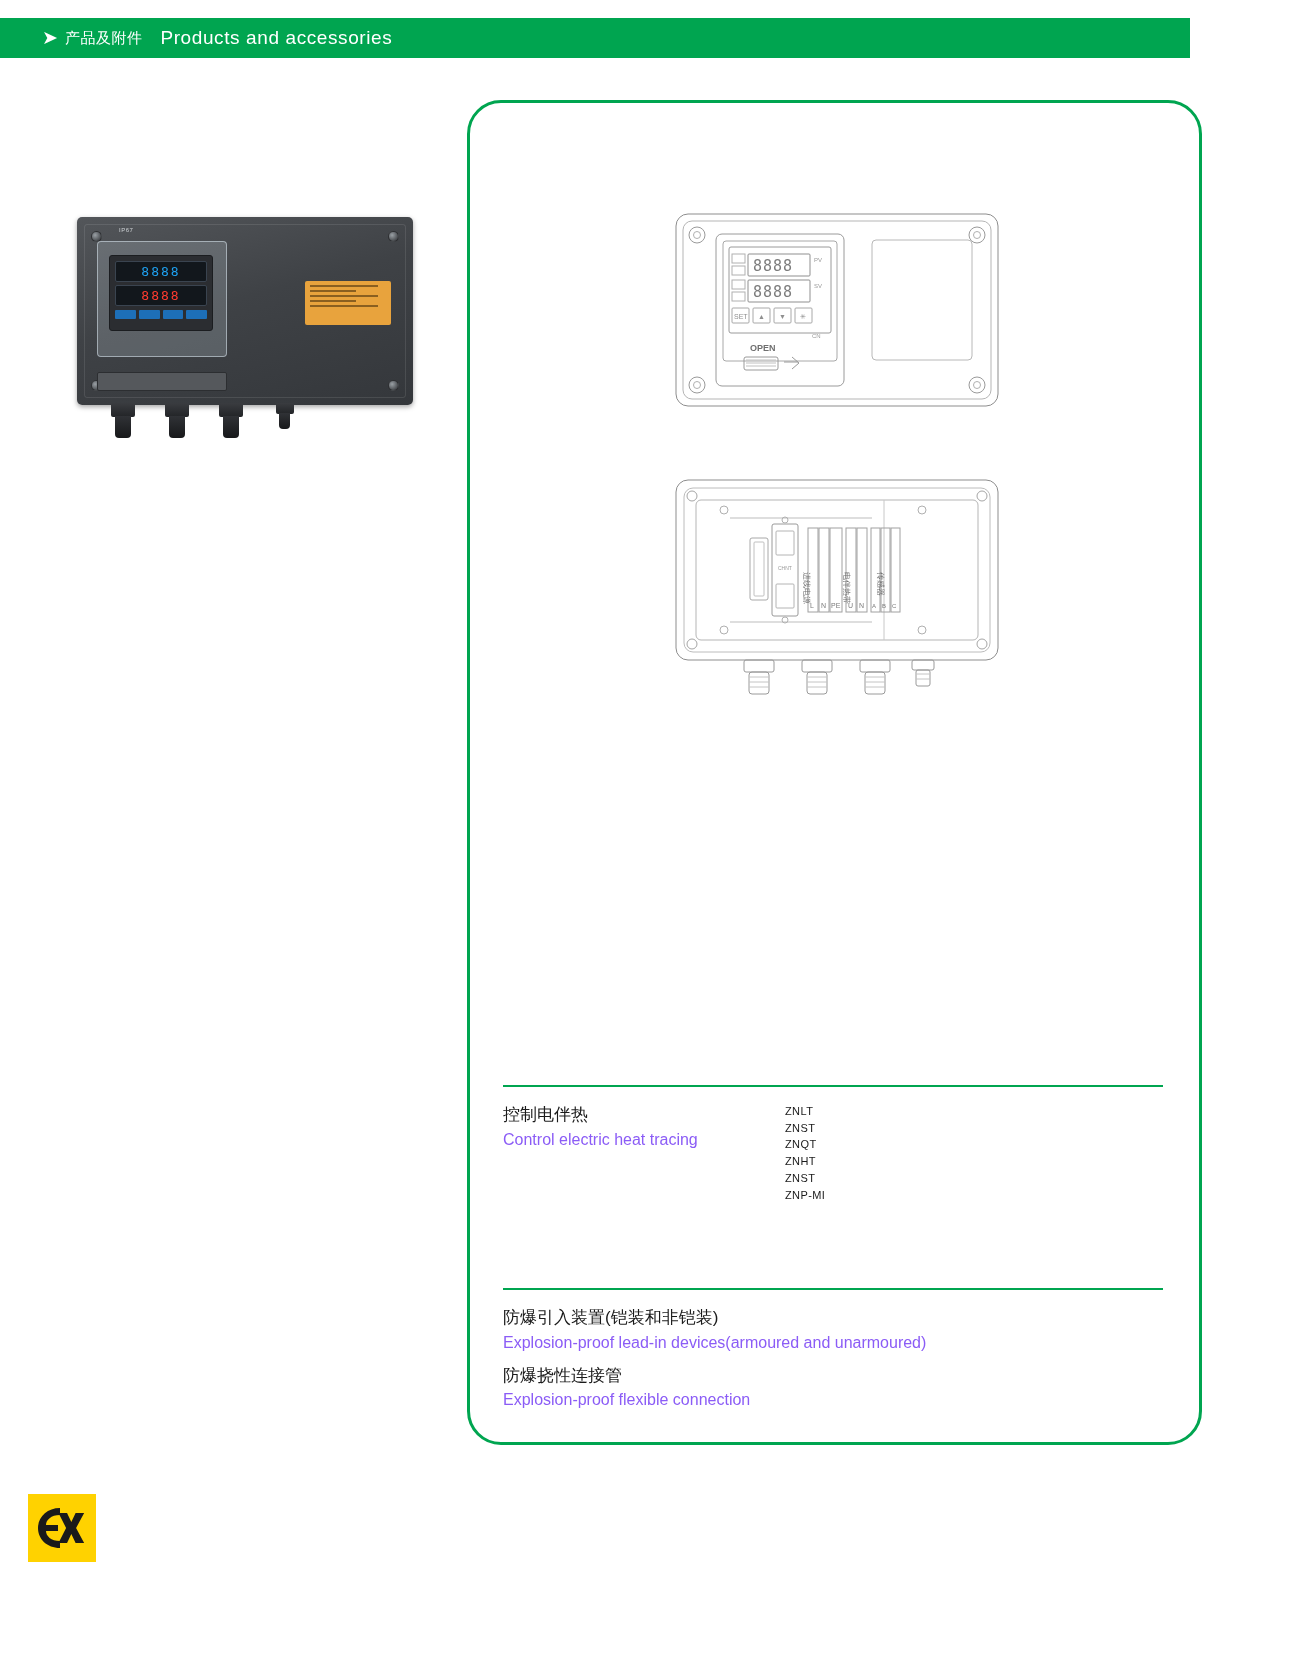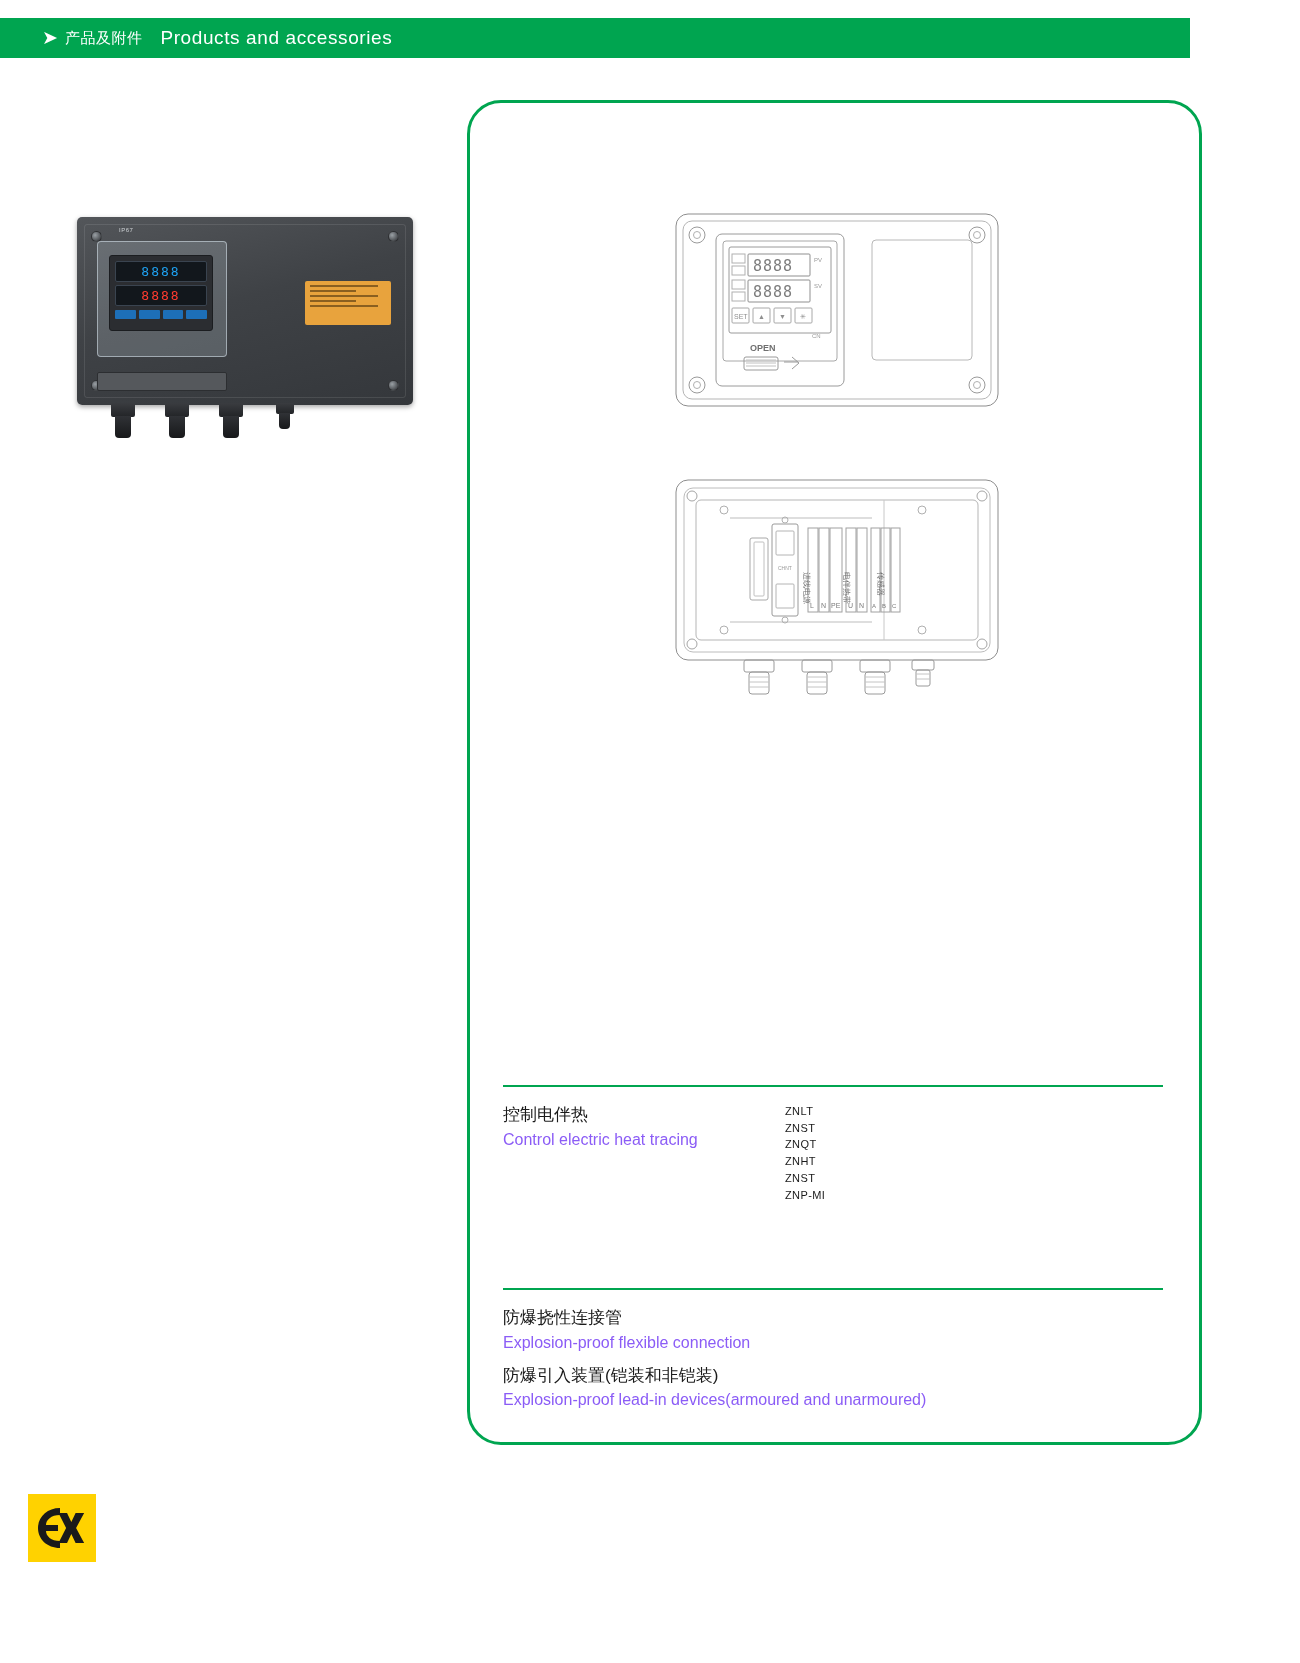--- a/index.html
+++ b/index.html
@@ -464,26 +464,26 @@
       <div class="model">ZNST</div>
       <div class="model">ZNP-MI</div>
     </div>
   </div>
 </div>
 
 <div class="spec spec2">
   <div class="spec-row">
     <div class="spec-right">
       <div class="acc-block">
+        <div class="spec-cn">防爆引入装置(铠装和非铠装)</div>
+        <div class="spec-en">Explosion-proof lead-in devices(armoured and unarmoured)</div>
+      </div>
+      <div class="acc-block">
         <div class="spec-cn">防爆挠性连接管</div>
         <div class="spec-en">Explosion-proof flexible connection</div>
-      </div>
-      <div class="acc-block">
-        <div class="spec-cn">防爆引入装置(铠装和非铠装)</div>
-        <div class="spec-en">Explosion-proof lead-in devices(armoured and unarmoured)</div>
       </div>
     </div>
   </div>
 </div>
 
 <div class="ex-logo">
   <svg width="56" height="46" viewBox="0 0 56 46">
     <path d="M26 3 C13 3 4 12 4 23 C4 34 13 43 26 43 L26 36 C17 36 12 31 12 26 L24 26 L24 20 L12 20 C12 15 17 10 26 10 Z" fill="#1a1a1a"></path>
     <path d="M30 8 L38 23 L30 38 L39 38 L43.5 29 L48 38 L57 38 L48.5 23 L57 8 L48 8 L43.5 17 L39 8 Z" fill="#1a1a1a" transform="translate(-4,0) scale(0.95,1)"></path>
   </svg>

